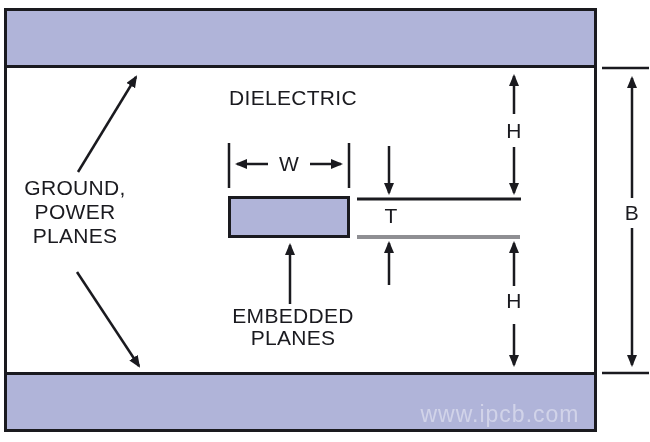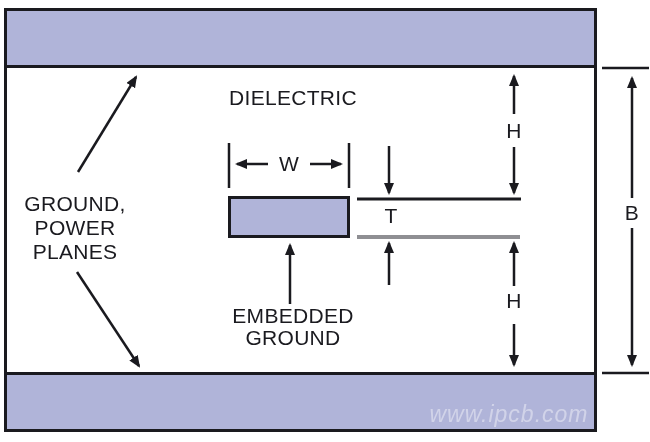--- a/index.html
+++ b/index.html
@@ -54,24 +54,23 @@
     font-weight: normal;
     font-size: 21px;
     letter-spacing: 0.3px;
     text-align: center;
     white-space: pre-line;
     line-height: 24px;
   }
   .label.dim { width: 22px; }
   .watermark {
     position: absolute;
-    left: 421px; top: 401px;
+    left: 412px; top: 401px;
     width: 176px;
     font-size: 23px;
-    font-style: italic;
     letter-spacing: 1px;
     color: var(--watermark-color, rgba(255,255,255,0.45));
     text-align: center;
   }
 </style>
 </head>
 <body>
 
 <div class="canvas">
 
@@ -112,26 +111,26 @@
     <line x1="514" y1="324" x2="514" y2="365" marker-end="url(#arrow)"></line>
 
     <line x1="602" y1="68" x2="649" y2="68"></line>
     <line x1="602" y1="373" x2="649" y2="373"></line>
     <line x1="632" y1="198" x2="632" y2="78" marker-end="url(#arrow)"></line>
     <line x1="632" y1="228" x2="632" y2="365" marker-end="url(#arrow)"></line>
   </svg>
 
   <div class="label" style="left:213px; top:86px; width:160px;">DIELECTRIC</div>
 
-  <div class="label" style="left:10px; top:192px; width:130px;">GROUND,
+  <div class="label" style="left:10px; top:176px; width:130px;">GROUND,
 POWER
 PLANES</div>
 
   <div class="label" style="left:212px; top:305px; width:162px; line-height:22px;">EMBEDDED
-GROUND</div>
+PLANES</div>
 
   <div class="label dim" style="left:278px; top:152px;">W</div>
 
   <div class="label dim" style="left:380px; top:204px;">T</div>
 
   <div class="label dim" style="left:503px; top:119px;">H</div>
 
   <div class="label dim" style="left:503px; top:289px;">H</div>
 
   <div class="label dim" style="left:621px; top:201px;">B</div>

